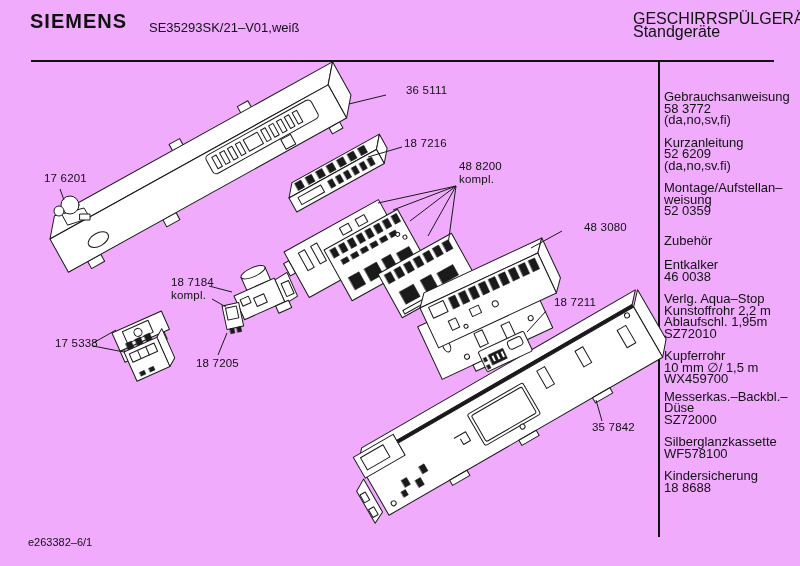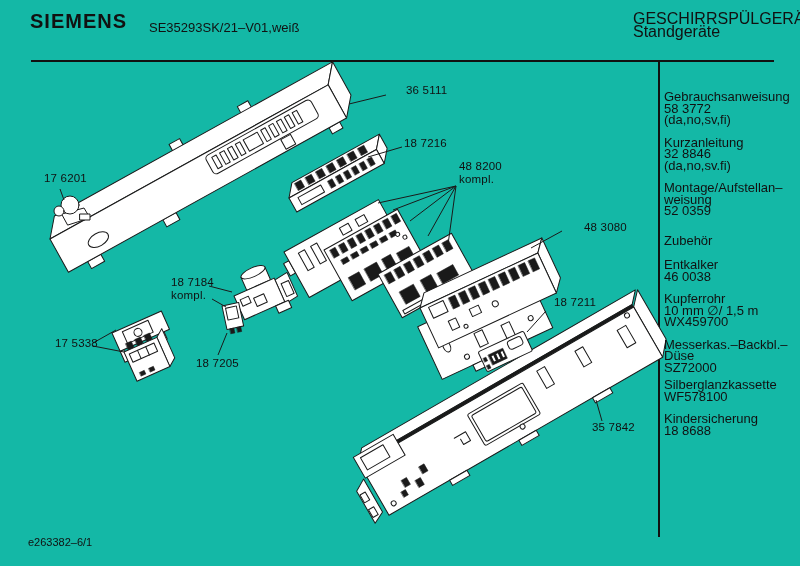--- a/index.html
+++ b/index.html
@@ -1,16 +1,16 @@
 <!DOCTYPE html>
 <html><head>
 <meta charset="utf-8">
 <style>
   html,body{margin:0;padding:0;background:#fff;}
-  #page{position:relative;width:800px;height:566px;background:#14b8a6;overflow:hidden;
+  #page{position:relative;width:800px;height:566px;background:#f0abfc;overflow:hidden;
         font-family:"Liberation Sans",sans-serif;color:#111;}
   
   #brand{position:absolute;left:30px;top:10px;font-size:20px;font-weight:bold;letter-spacing:1px;}
   #model{position:absolute;left:149px;top:20px;font-size:13px;}
   #cat{position:absolute;left:633px;top:12px;font-size:16px;line-height:13px;white-space:pre-line;}
   #hrule{position:absolute;left:31px;top:60px;width:743px;height:2px;background:#111;}
   #vrule{position:absolute;left:658px;top:61px;width:1.5px;height:476px;background:#111;}
   
   #sidebar{position:absolute;left:664px;top:91px;width:132px;font-size:13px;line-height:11.5px;}
   .sb-group{margin-bottom:11px;}
@@ -292,36 +292,42 @@
   <div class="plabel" id="lbl-357842">35 7842</div>
 
   <div id="sidebar">
       <div class="sb-group">
         <div class="sb-line">Gebrauchsanweisung</div>
         <div class="sb-line">58 3772</div>
         <div class="sb-line">(da,no,sv,fi)</div>
       </div>
       <div class="sb-group">
         <div class="sb-line">Kurzanleitung</div>
-        <div class="sb-line">32 8846</div>
+        <div class="sb-line">52 6209</div>
         <div class="sb-line">(da,no,sv.fi)</div>
       </div>
       <div class="sb-group">
         <div class="sb-line">Montage/Aufstellan–</div>
         <div class="sb-line">weisung</div>
         <div class="sb-line">52 0359</div>
       </div>
       <div class="sb-group">
         <div class="sb-line">Zubehör</div>
       </div>
       <div class="sb-group">
         <div class="sb-line">Entkalker</div>
         <div class="sb-line">46 0038</div>
       </div>
       <div class="sb-group">
+        <div class="sb-line">Verlg. Aqua–Stop</div>
+        <div class="sb-line">Kunstoffrohr 2,2 m</div>
+        <div class="sb-line">Ablaufschl. 1,95m</div>
+        <div class="sb-line">SZ72010</div>
+      </div>
+      <div class="sb-group">
         <div class="sb-line">Kupferrohr</div>
         <div class="sb-line">10 mm ∅/ 1,5 m</div>
         <div class="sb-line">WX459700</div>
       </div>
       <div class="sb-group">
         <div class="sb-line">Messerkas.–Backbl.–</div>
         <div class="sb-line">Düse</div>
         <div class="sb-line">SZ72000</div>
       </div>
       <div class="sb-group">

